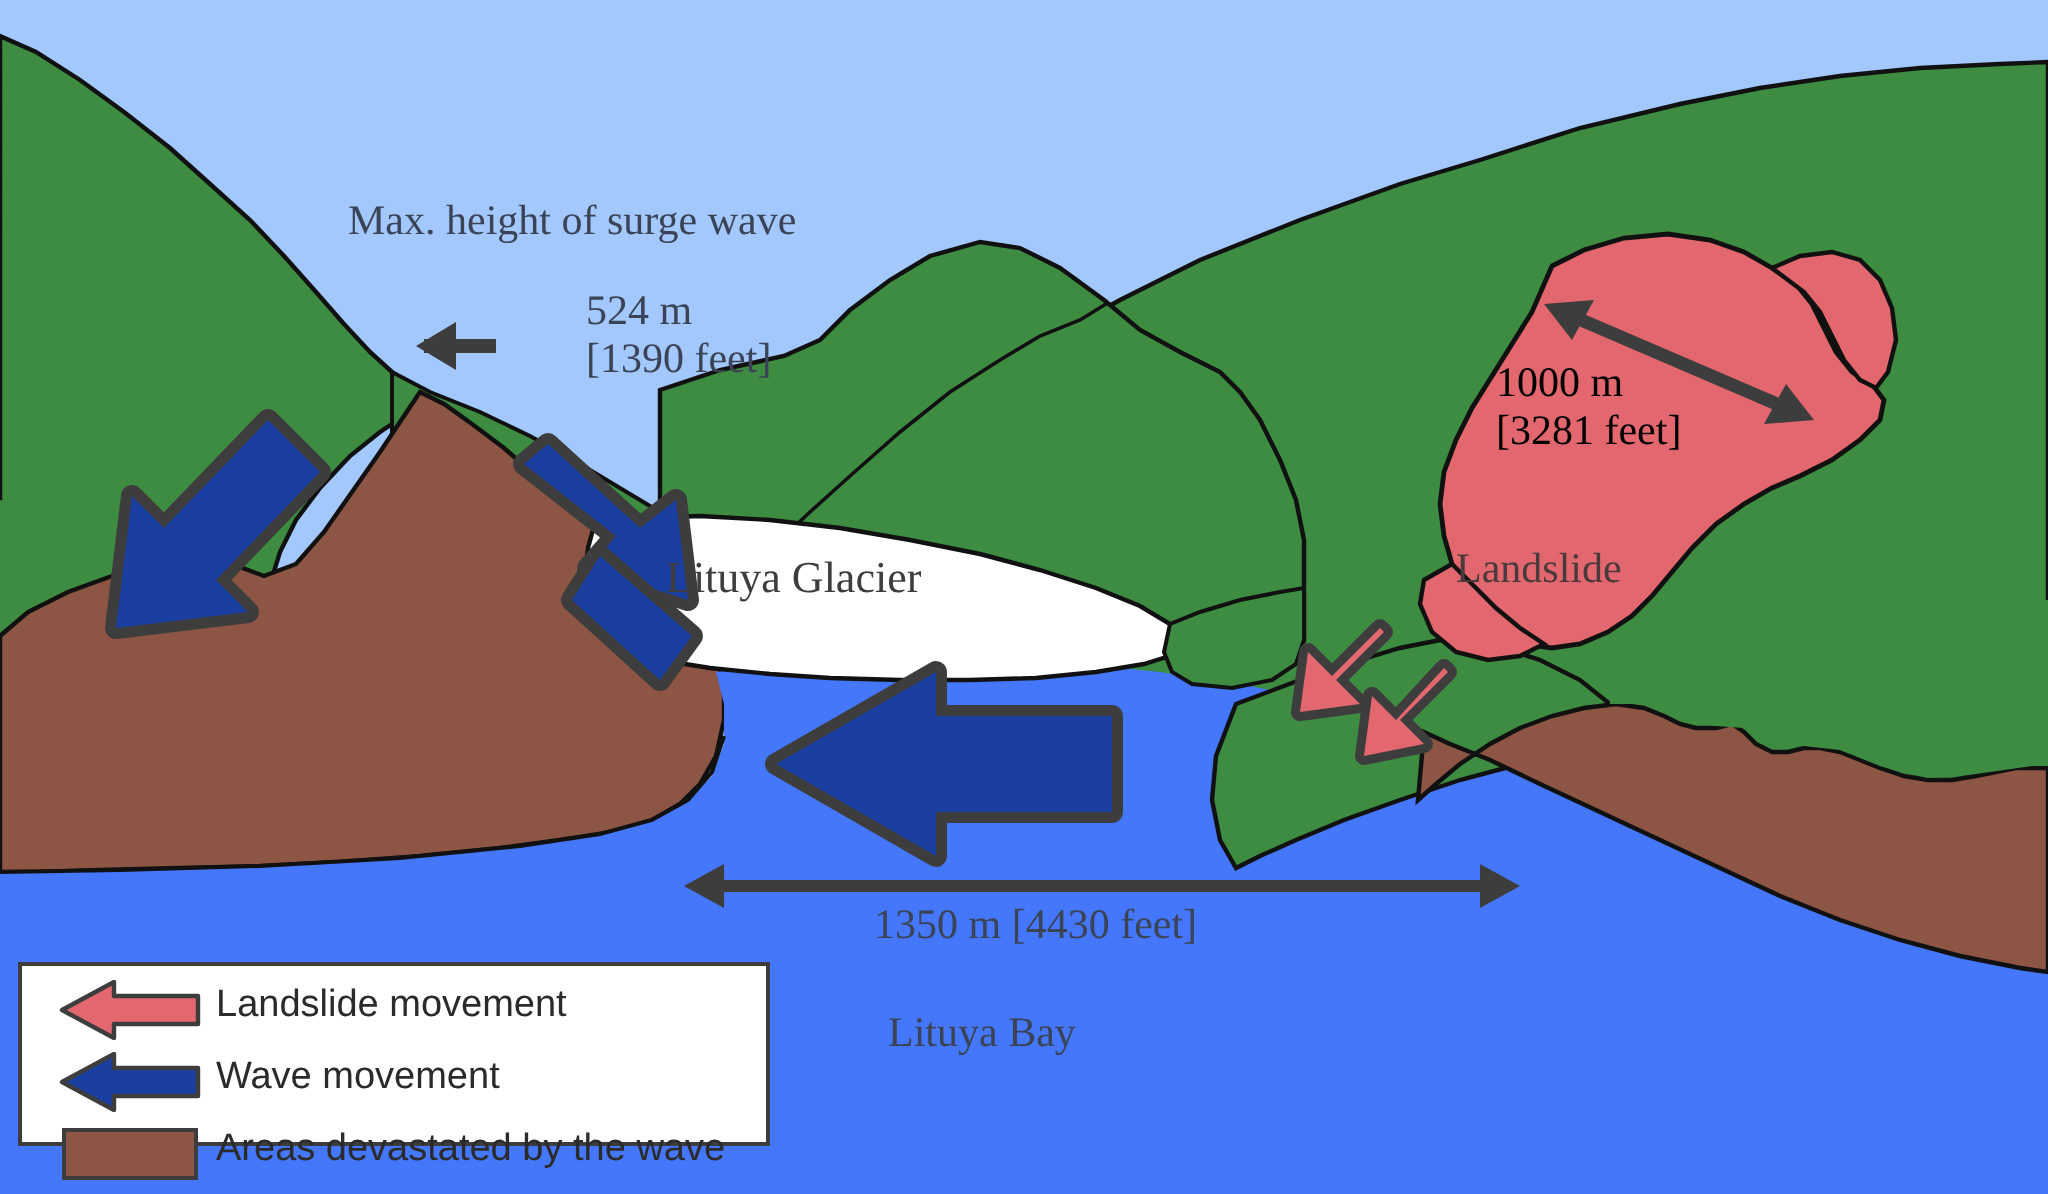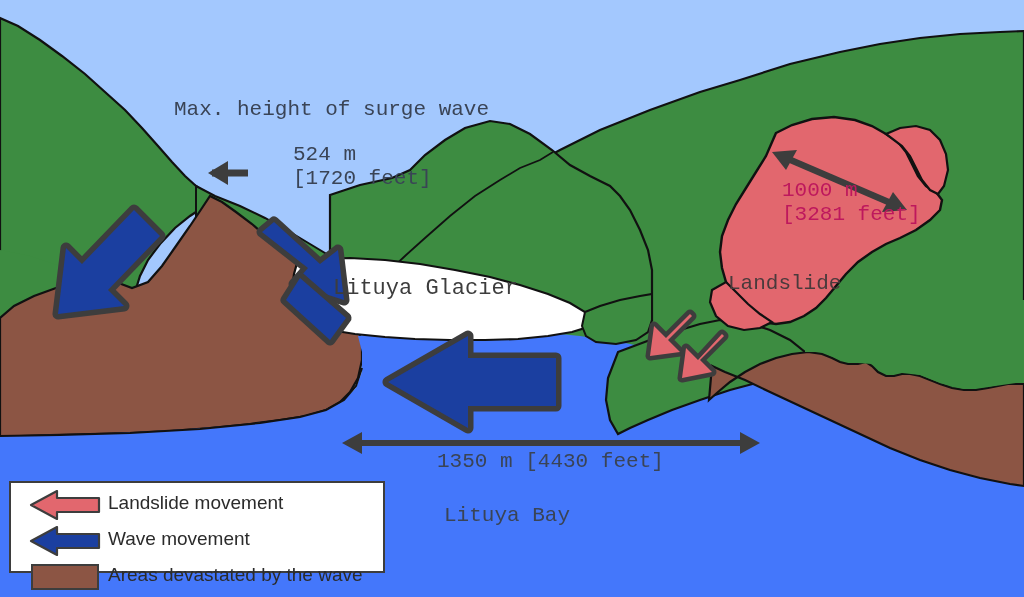--- a/index.html
+++ b/index.html
@@ -21,21 +21,21 @@
   #scene {
     position: absolute;
     left: 0;
     top: 0;
     width: 1024px;
     height: 597px;
   }
   .lbl {
     position: absolute;
     color: #3A4456;
-    font-family: Liberation Mono, monospace;
+    font-family: Liberation Serif, serif;
     white-space: nowrap;
     line-height: 1.15;
     pointer-events: none;
   }
   #lbl-surge {
     left: 174px;
     top: 98px;
     font-size: 21px;
   }
   #lbl-524 {
@@ -50,22 +50,21 @@
   #lbl-glacier {
     left: 333px;
     top: 276px;
     font-size: 22px;
     color: #3d3d3d;
   }
   #lbl-1000 {
     left: 748px;
     top: 179px;
     font-size: 21px;
-    color: #be185d;
-    margin-left: 34px;
+    color: #000000;
   }
   #lbl-1000 .l2 {
     display: block;
   }
   #lbl-landslide {
     left: 728px;
     top: 272px;
     font-size: 21px;
     color: #4A3A3C;
   }
@@ -267,21 +266,21 @@
       <path d="M 342,443 L 362,432 L 362,454 Z" fill="#3d3d3d"></path>
       <path d="M 760,443 L 740,432 L 740,454 Z" fill="#3d3d3d"></path>
     </g>
 
   </svg>
 
   <div class="lbl" id="lbl-surge">Max. height of surge wave</div>
 
   <div class="lbl" id="lbl-524">
     <span>524 m</span>
-    <span class="l2">[1720 feet]</span>
+    <span class="l2">[1390 feet]</span>
   </div>
 
   <div class="lbl" id="lbl-glacier">Lituya Glacier</div>
 
   <div class="lbl" id="lbl-1000">
     <span>1000 m</span>
     <span class="l2">[3281 feet]</span>
   </div>
 
   <div class="lbl" id="lbl-landslide">Landslide</div>

